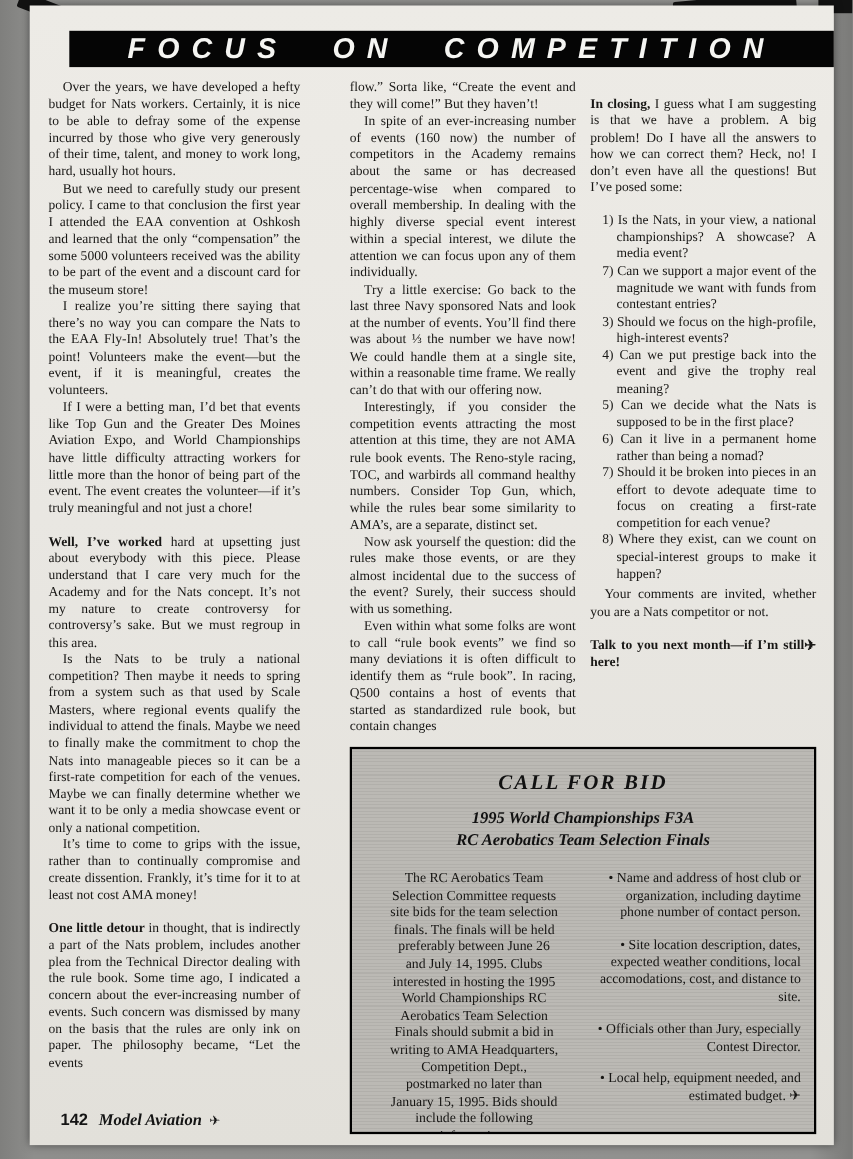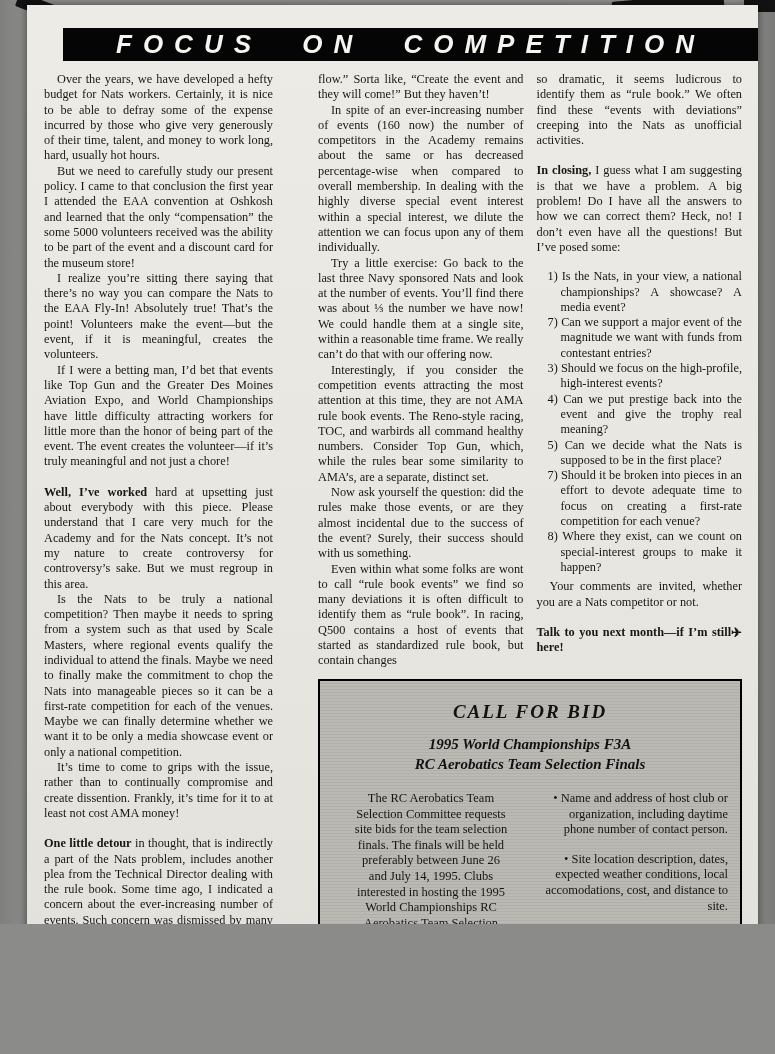--- a/index.html
+++ b/index.html
@@ -1,20 +1,20 @@
 <!DOCTYPE html>
 <html><head>
 <meta charset="utf-8">
 <style>
   * { margin:0; padding:0; box-sizing:border-box; }
   html,body { width:775px; height:1054px; }
   body { font-family:"Liberation Serif", serif; background:#8b8b89; }
 
   .scan {
-    position:relative; width:775px; height:924px;
+    position:relative; width:775px; height:1054px;
     background:linear-gradient(90deg,#7f7f7d 0%, #8e8e8c 4%, #929290 95%, #7a7a78 100%);
     overflow:hidden;
   }
   .artifact { position:absolute; background:#121212; }
   .artifact-tl { left:16px; top:0px; width:48px; height:15px; transform:rotate(21deg); border-radius:2px; }
   .artifact-tl2 { left:40px; top:14px; width:22px; height:8px; transform:rotate(40deg); }
   .artifact-tr { left:612px; top:-3px; width:112px; height:15px; transform:rotate(-5deg); border-radius:2px; }
   .artifact-tr2 { left:744px; top:0; width:31px; height:12px; }
 
   .page {
@@ -106,29 +106,29 @@
           <div class="col col2">
               <p class="para">flow.” Sorta like, “Create the event and they will come!” But they haven’t!</p>
               <p class="para indent">In spite of an ever-increasing number of events (160 now) the number of competitors in the Academy remains about the same or has decreased percentage-wise when compared to overall membership. In dealing with the highly diverse special event interest within a special interest, we dilute the attention we can focus upon any of them individually.</p>
               <p class="para indent">Try a little exercise: Go back to the last three Navy sponsored Nats and look at the number of events. You’ll find there was about ⅓ the number we have now! We could handle them at a single site, within a reasonable time frame. We really can’t do that with our offering now.</p>
               <p class="para indent">Interestingly, if you consider the competition events attracting the most attention at this time, they are not AMA rule book events. The Reno-style racing, TOC, and warbirds all command healthy numbers. Consider Top Gun, which, while the rules bear some similarity to AMA’s, are a separate, distinct set.</p>
               <p class="para indent">Now ask yourself the question: did the rules make those events, or are they almost incidental due to the success of the event? Surely, their success should with us something.</p>
               <p class="para indent">Even within what some folks are wont to call “rule book events” we find so many deviations it is often difficult to identify them as “rule book”. In racing, Q500 contains a host of events that started as standardized rule book, but contain changes</p>
             </div>
           <div class="col col3">
             <div>
-                <p class="para">so dramatic, it seems ludicrous to identify them as “rule book.” We often find these “events with deviations” creeping into the Nats as unofficial activities.</p>
                 <p class="para space"><b class="lead">In closing,</b> I guess what I am suggesting is that we have a problem. A big problem! Do I have all the answers to how we can correct them? Heck, no! I don’t even have all the questions! But I’ve posed some:</p>
               </div>
             <div class="questions">
                 <div class="question">1) Is the Nats, in your view, a national championships? A showcase? A media event?</div>
                 <div class="question">7) Can we support a major event of the magnitude we want with funds from contestant entries?</div>
                 <div class="question">3) Should we focus on the high-profile, high-interest events?</div>
                 <div class="question">4) Can we put prestige back into the event and give the trophy real meaning?</div>
                 <div class="question">5) Can we decide what the Nats is supposed to be in the first place?</div>
+                <div class="question">6) Can it live in a permanent home rather than being a nomad?</div>
                 <div class="question">7) Should it be broken into pieces in an effort to devote adequate time to focus on creating a first-rate competition for each venue?</div>
                 <div class="question">8) Where they exist, can we count on special-interest groups to make it happen?</div>
               </div>
             <div>
                 <p class="para indent">Your comments are invited, whether you are a Nats competitor or not.</p>
                 <p class="para space boldpara"><span class="plane-tail">✈</span><b class="lead">Talk to you</b> next month—if I’m still here!</p>
               </div>
           </div>
         </div>
 

